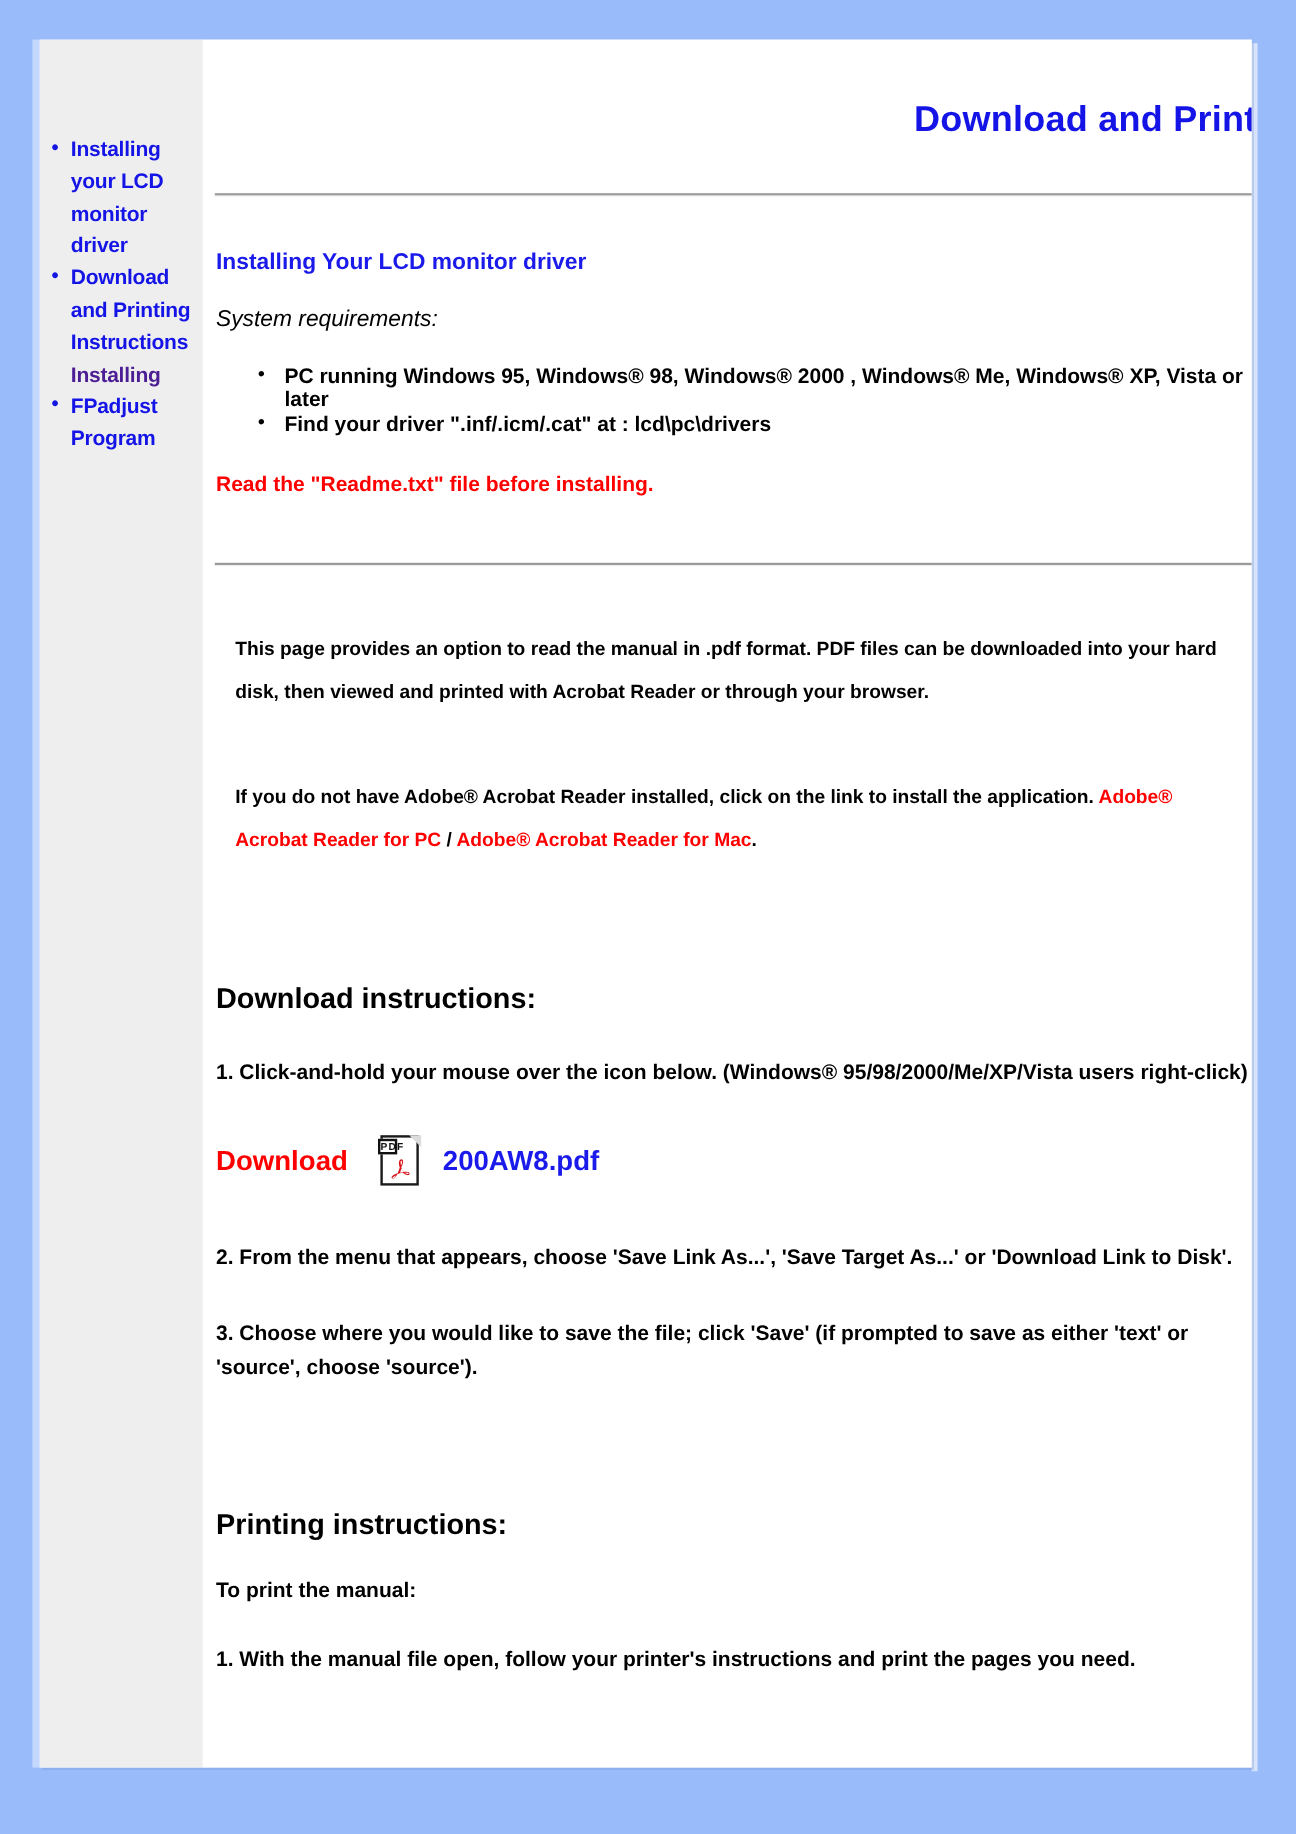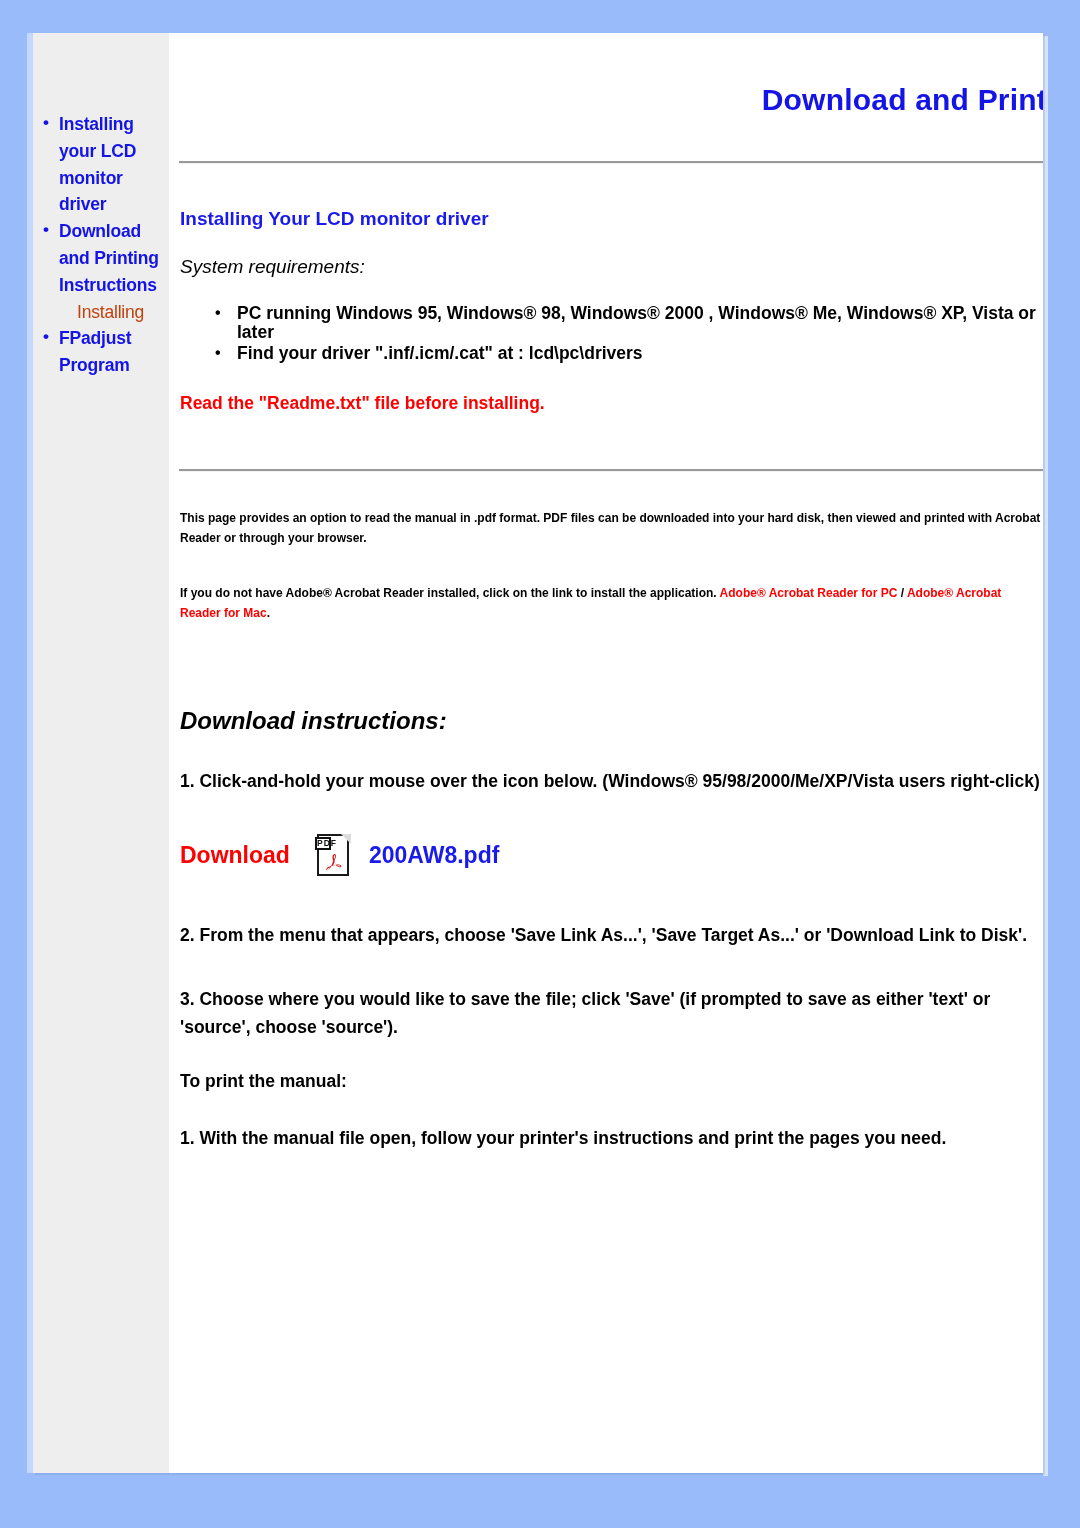--- a/index.html
+++ b/index.html
@@ -68,25 +68,25 @@
   }
   .nav-item::before {
     content: "•";
     position: absolute;
     left: 10px;
     top: -1px;
     font-size: 17px;
     color: #1414e6;
   }
   .nav-sub {
-    color: #c2410c;
-    font-size: 17.5px;
-    font-weight: normal;
+    color: #4c1d95;
+    font-size: 17.5px;
+    font-weight: bold;
     line-height: 26.8px;
-    padding-left: 44px;
+    padding-left: 26px;
     letter-spacing: -0.2px;
   }
 
   
   #content {
     flex: 1;
     background: #ffffff;
     padding: 0;
     position: relative;
     box-sizing: border-box;
@@ -153,40 +153,39 @@
   }
   p.readme {
     color: #ff0000;
     font-weight: bold;
     font-size: 17.5px;
     margin: 0;
     padding: 28px 0 0 5px;
   }
 
   p.body-para {
-    font-size: 12px;
-    font-weight: bold;
-    color: #000;
-    line-height: 20px;
-    margin: 0;
+    font-size: 16px;
+    font-weight: bold;
+    color: #000;
+    line-height: 36px;
+    margin: 16px;
     padding: 0 0 0 5px;
     max-width: 862px;
   }
   #para-intro { padding-top: 36px; }
   #para-adobe { padding-top: 35px; }
   a.red-link {
     color: #ff0000;
     text-decoration: none;
     font-weight: bold;
   }
 
   h2.inst-head {
     font-size: 24px;
     font-weight: bold;
-    font-style: italic;
     color: #000;
     margin: 0;
     padding: 0 0 0 5px;
   }
   #head-download { padding-top: 84px; }
   #head-printing { padding-top: 104px; }
 
   p.lead-line {
     font-size: 17.5px;
     font-weight: bold;
@@ -329,20 +328,21 @@
           </svg>
         </span>
 
         <span id="pdf-filename">200AW8.pdf</span>
       </div>
 
       <p class="step" id="step-dl-2">2. From the menu that appears, choose 'Save Link As...', 'Save Target As...' or 'Download Link to Disk'.</p>
 
       <p class="step" id="step-dl-3">3. Choose where you would like to save the file; click 'Save' (if prompted to save as either 'text' or 'source', choose 'source').</p>
 
+      <h2 class="inst-head" id="head-printing">Printing instructions:</h2>
 
       <p class="lead-line">To print the manual:</p>
 
       <p class="step" id="step-pr-1">1. With the manual file open, follow your printer's instructions and print the pages you need.</p>
 
     </div>
   </main>
 </div>
 
 </body></html>

